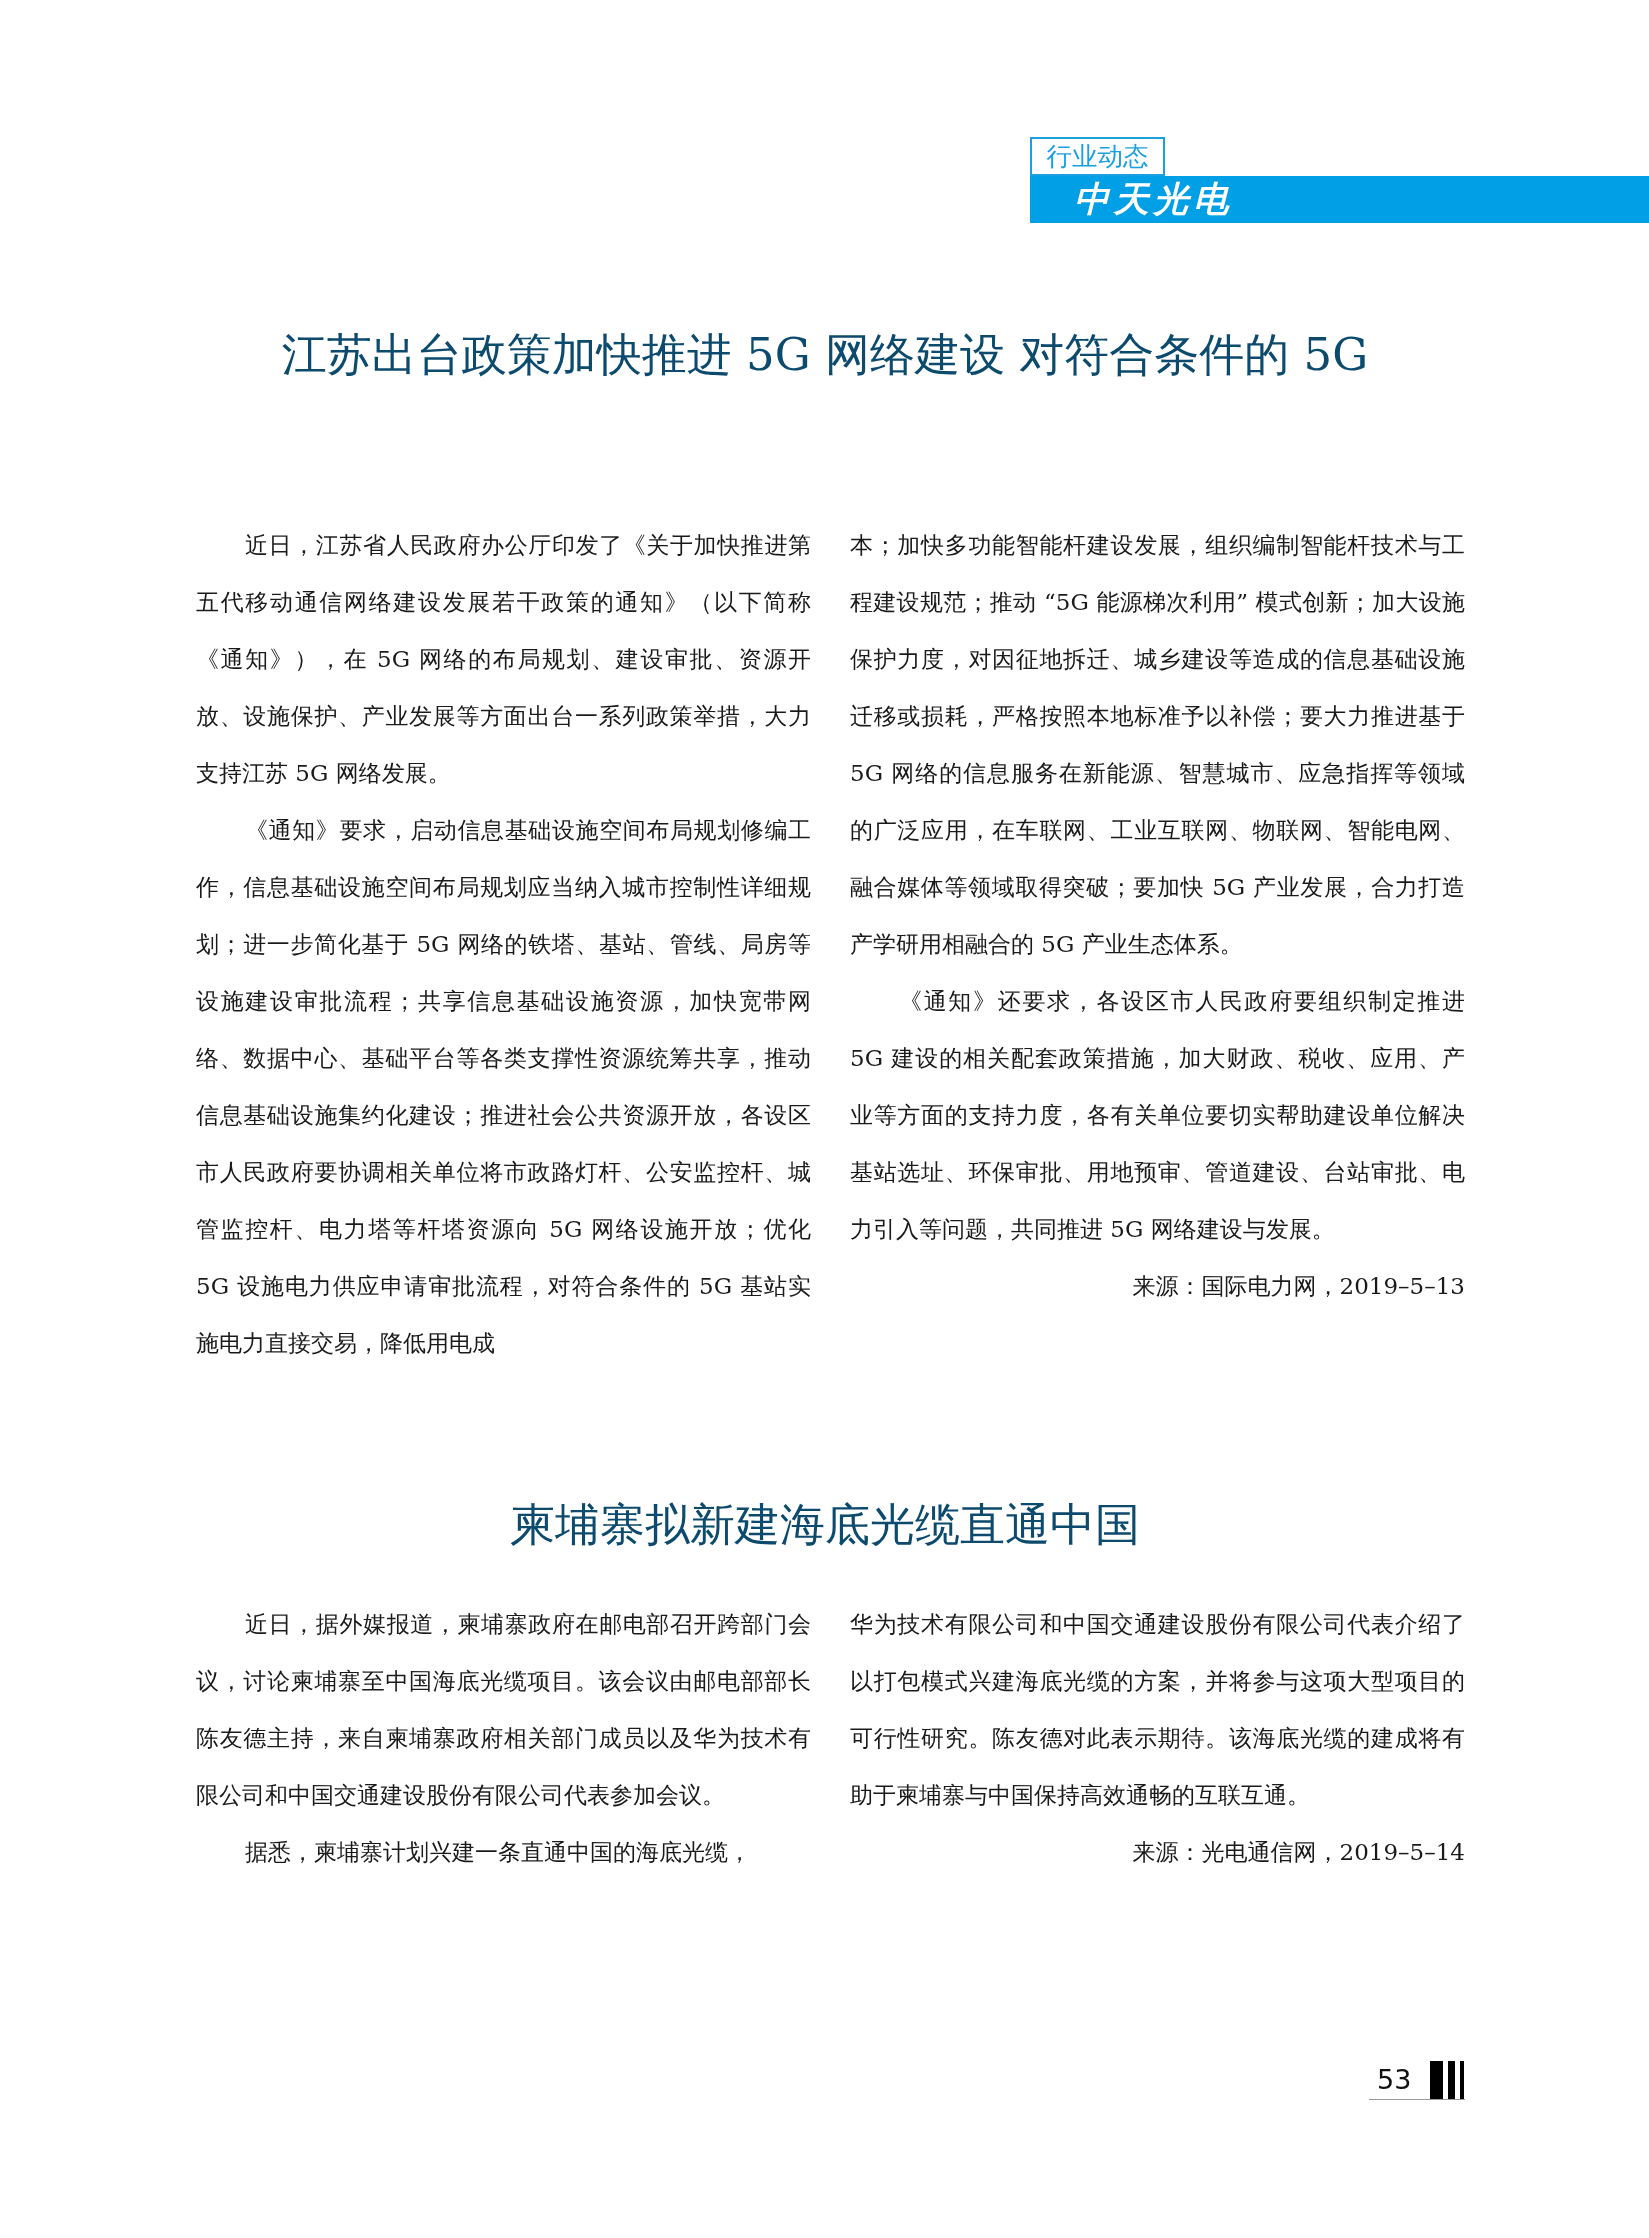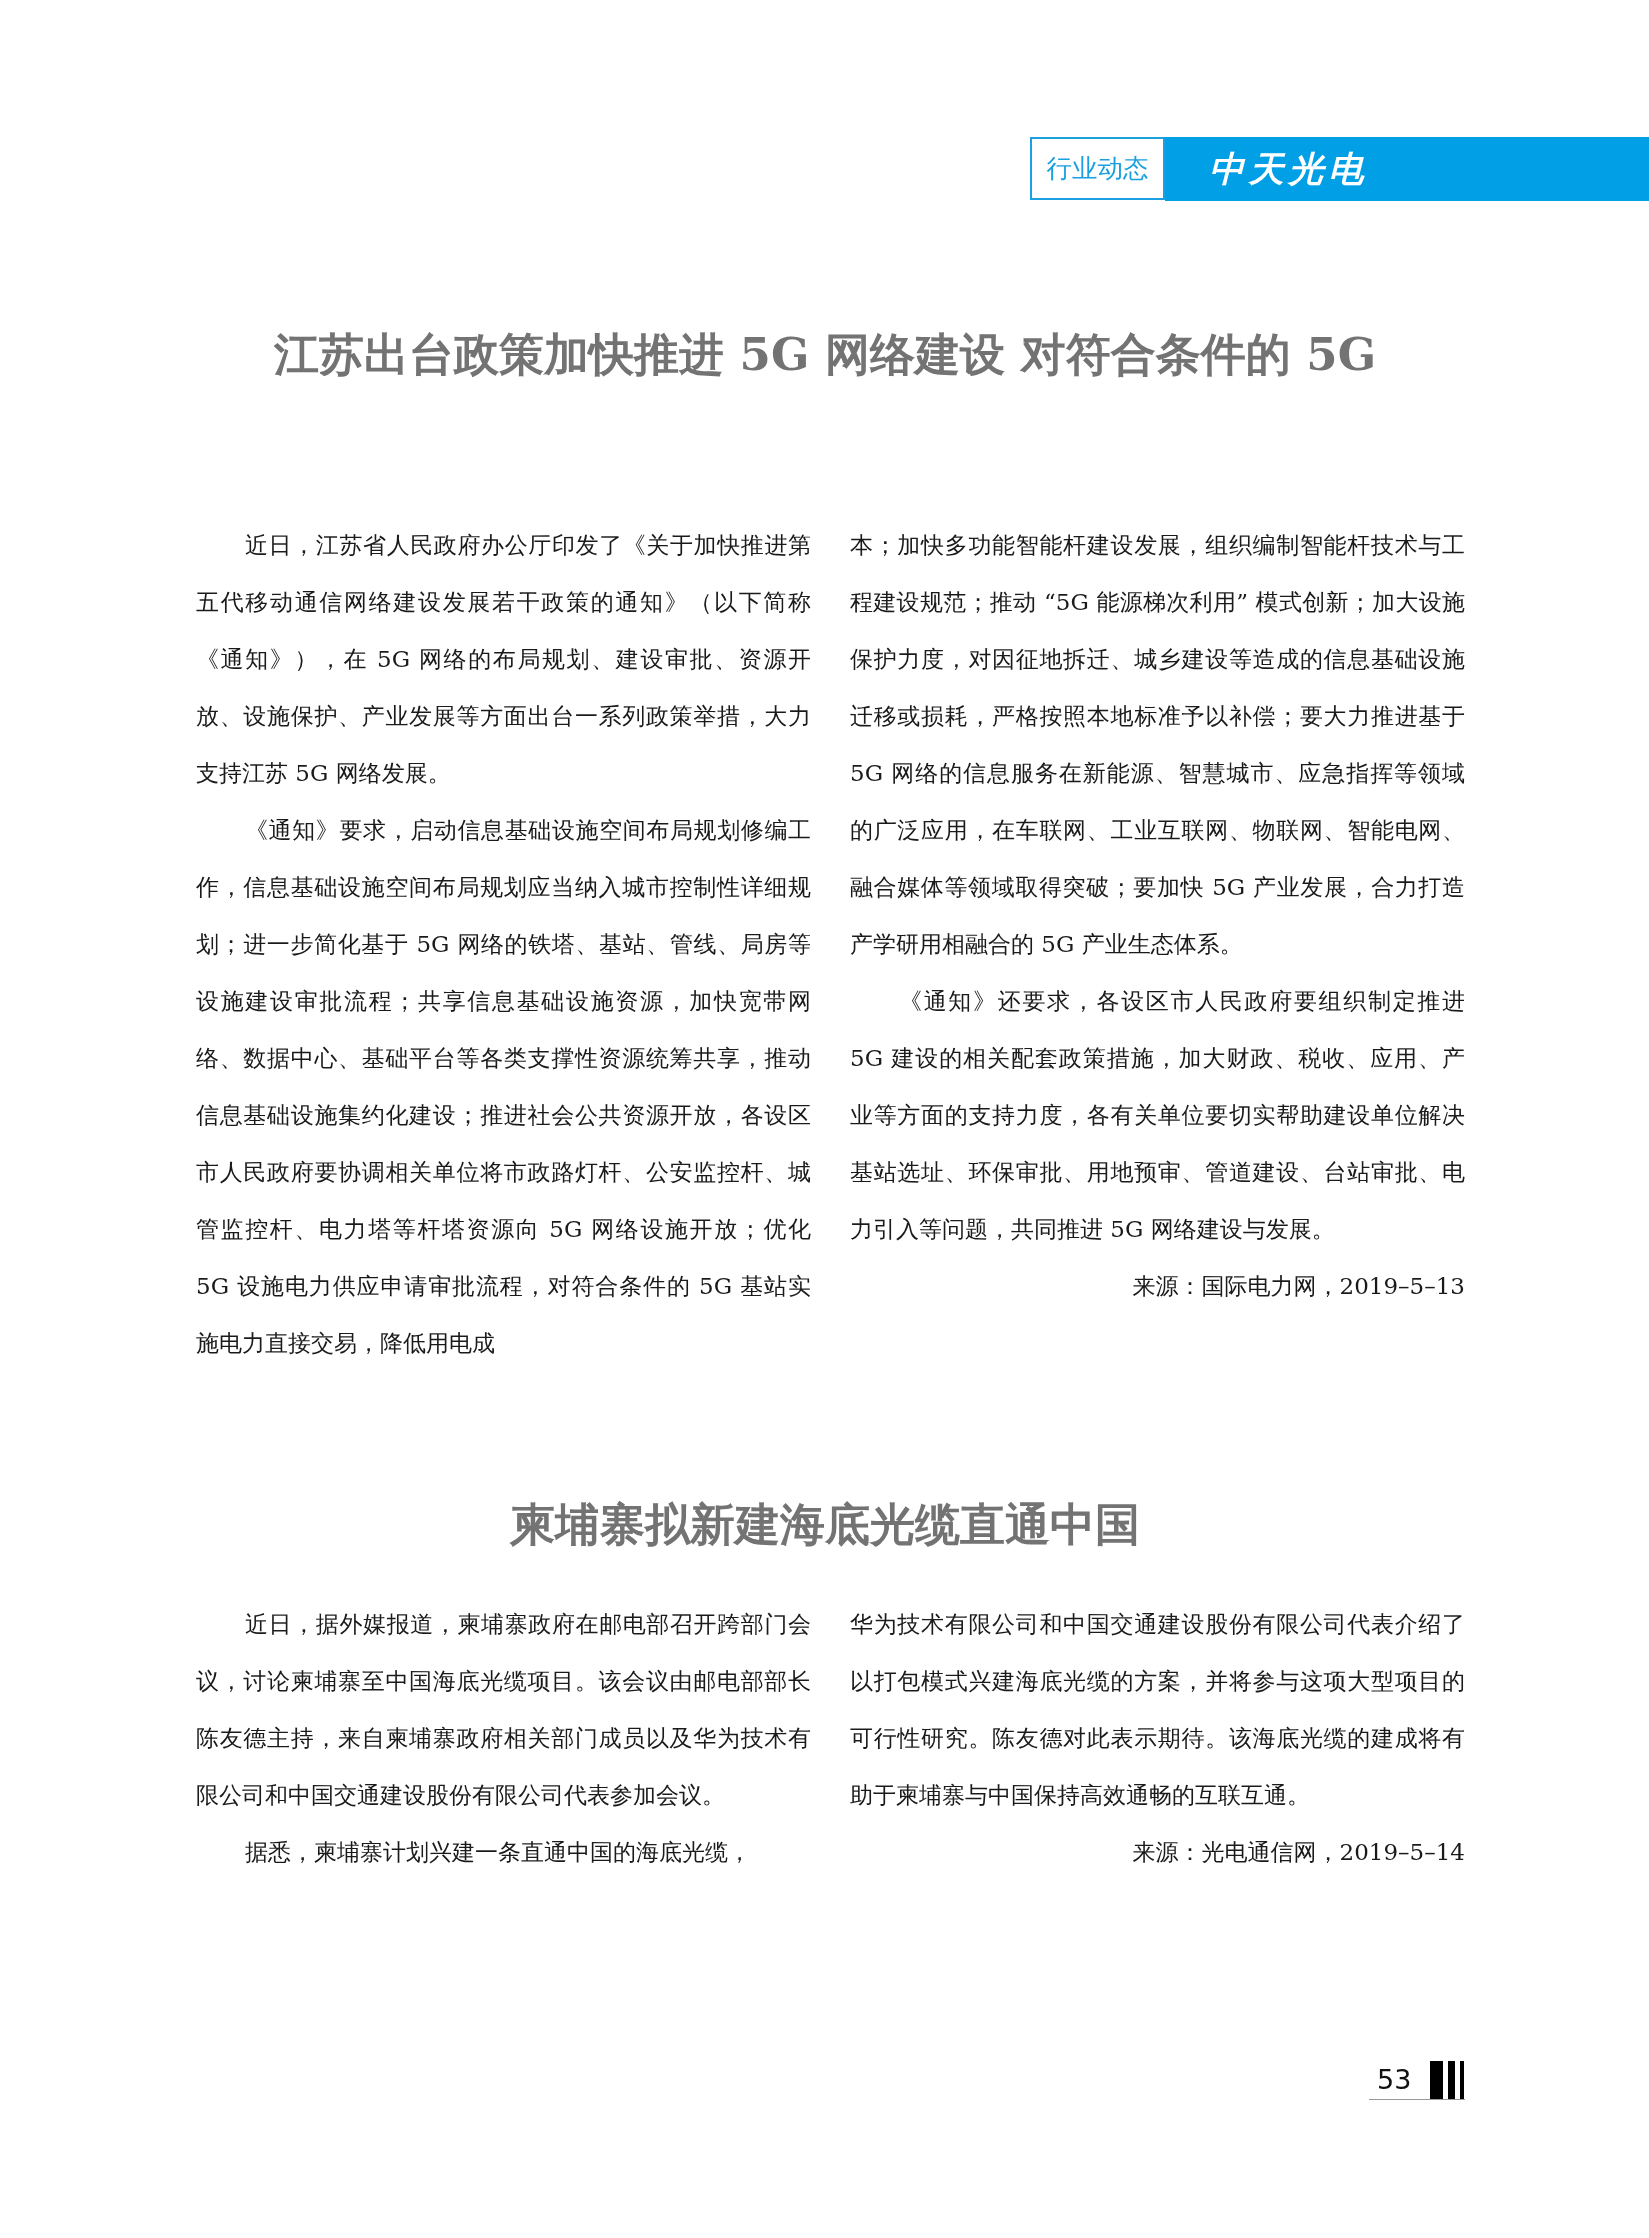--- a/index.html
+++ b/index.html
@@ -4,37 +4,38 @@
   <style>
     html, body { margin: 0; padding: 0; background: #ffffff; }
     body {
       width: 1650px; height: 2239px; position: relative; overflow: hidden;
       font-family: "DejaVu Serif", "Liberation Serif", serif;
       color: #1a1a1a;
     }
     .header-band {
       position: absolute; top: 137px; left: 1030px; width: 620px; height: 64px;
       display: flex;
+      flex-direction: column;
     }
     .section-label {
       width: 131px; height: 59px; border: 2.4px solid #1aa0e0; background: #fff;
       display: flex; align-items: center; justify-content: center;
       font-family: "DejaVu Sans", "Liberation Sans", sans-serif;
       font-size: 25.5px; color: #1a9fe0; box-sizing: content-box;
     }
     .brand-block {
       flex: 1; background: #009fe6; height: 64px;
       display: flex; align-items: center; padding-left: 44px;
       font-family: "DejaVu Serif", "Liberation Serif", serif;
       font-size: 35px; font-weight: bold; font-style: italic; color: #ffffff;
       letter-spacing: 4.8px;
     }
     .title {
       position: absolute; left: 0; width: 1650px; text-align: center;
-      color: #737373; font-weight: bold;
+      color: #0c4a6e; font-weight: normal;
       font-family: "DejaVu Serif", "Liberation Serif", serif;
     }
     .title1 { top: 307px; font-size: 45px; line-height: 96px; }
     .title2 { top: 1473px; font-size: 45px; line-height: 64px; margin-top: 20px; }
     .col {
       position: absolute; width: 615px;
       font-size: 23px; line-height: 57px; text-align: justify;
     }
     .col p { margin: 0; }
     .col p.indent { text-indent: 49px; }

